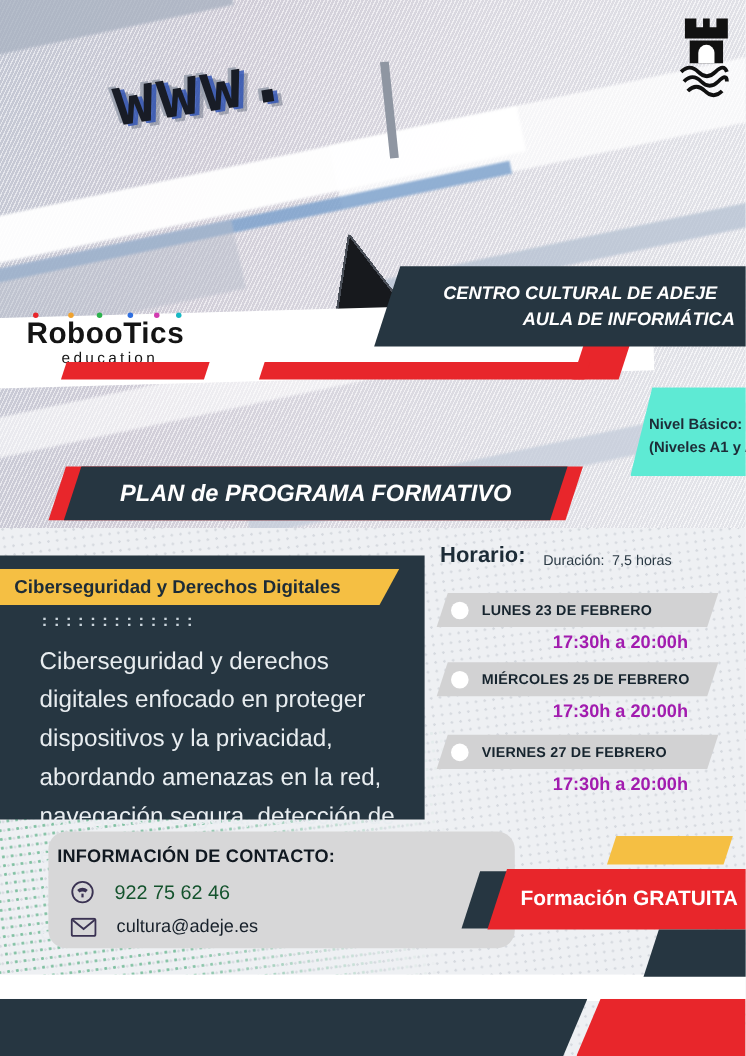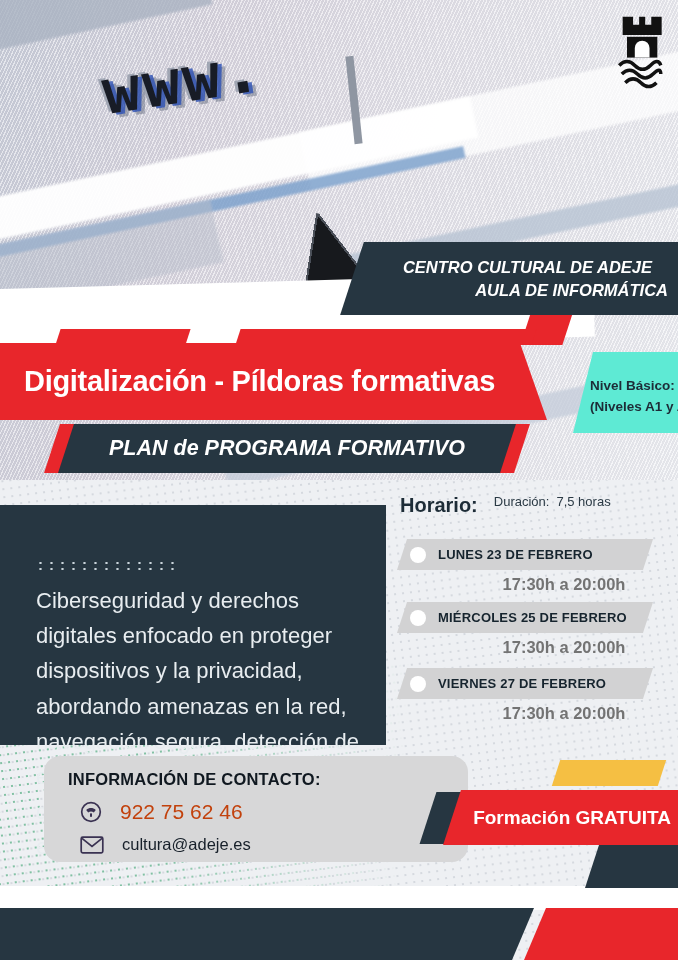--- a/index.html
+++ b/index.html
@@ -78,38 +78,38 @@
   #panel{position:absolute;left:0;top:505px;width:386px;height:240px;background:#263641;z-index:5;}
   #cribbon{position:absolute;left:0;top:517px;width:363px;height:33px;background:#f5bf43;z-index:6;
     clip-path:polygon(0 0,100% 0,calc(100% - 18px) 100%,0 100%);
     display:flex;align-items:center;}
   #cribbon .t{margin-left:13px;font-weight:bold;font-size:17px;color:#1d2c37;white-space:nowrap;}
   #dotsrow{position:absolute;left:38px;top:556px;z-index:6;color:rgba(220,230,236,.9);
     font-weight:bold;font-size:15px;letter-spacing:6px;}
   #desc{position:absolute;left:36px;top:583px;width:336px;z-index:6;color:#e8edf0;
     font-size:22px;line-height:1.6;}
   
-  #horario{position:absolute;left:400px;top:494px;z-index:5;display:flex;align-items:flex-start;gap:16px;}
+  #horario{position:absolute;left:400px;top:494px;z-index:5;display:flex;align-items:flex-end;gap:16px;}
   #horario .h{font-size:20px;font-weight:bold;color:#1d2c37;}
   #horario .d{font-size:13px;color:#2b3a45;}
   #horario .d .v{margin-left:7px;}
   .sribbon{position:absolute;left:402px;width:246px;height:31px;background:#d2d2d3;
     transform:skewX(-18deg);z-index:5;}
   .sribbon .in{transform:skewX(18deg);height:100%;display:flex;align-items:center;}
   .sbullet{width:16px;height:16px;border-radius:50%;background:#fff;margin:0 12px 0 8px;flex:none;}
   .sdate{font-size:13px;font-weight:bold;color:#16242e;letter-spacing:.2px;white-space:nowrap;}
   .stime{position:absolute;left:468px;width:192px;text-align:center;z-index:5;
-    font-size:16.5px;font-weight:bold;color:#737373;}
+    font-size:16.5px;font-weight:bold;color:#a21caf;}
   
   #contact{position:absolute;left:44px;top:756px;width:424px;height:106px;background:#d7d7d8;
-    border-radius:16px;z-index:6;padding:14px 0 0 24px;box-sizing:border-box;}
+    border-radius:16px;z-index:6;padding:14px 0 0 8px;box-sizing:border-box;}
   #contact .h{font-size:16.5px;font-weight:bold;color:#101820;letter-spacing:.2px;}
   #contact .row{display:flex;align-items:center;gap:18px;margin-top:11px;}
   #contact .row .ic{flex:none;display:flex;margin-left:12px;}
-  #contact .phone{font-size:21px;color:#c2410c;}
+  #contact .phone{font-size:18px;color:#14532d;}
   #contact .mail{font-size:16.5px;font-weight:normal;color:#17202a;}
   
   .par{position:absolute;transform:skewX(-18deg);}
   #ypar{left:556px;top:760px;width:106px;height:26px;background:#f5bf43;z-index:6;}
   #npar1{left:428px;top:792px;width:35px;height:52px;background:#263641;z-index:6;}
   #free{left:452px;top:790px;width:240px;height:55px;background:#e8262b;z-index:6;}
   #free .in{transform:skewX(18deg);height:100%;display:flex;align-items:center;justify-content:center;
     color:#fff;font-weight:bold;font-size:19px;white-space:nowrap;}
   #npar2{left:592px;top:845px;width:120px;height:43px;background:#263641;z-index:6;}
   
@@ -153,43 +153,55 @@
 
   <div id="venue">
     <div class="in">
       <span class="l1">CENTRO CULTURAL DE ADEJE</span>
       <span class="l2">AULA DE INFORMÁTICA</span>
     </div>
   </div>
 
   <div id="wstrip"></div>
   <div id="rslash"></div>
+  <div id="robootics">
+    <div class="name">
+      <span class="rdot" style="left:6px;background:#e8262b"></span>
+      <span class="rdot" style="left:38px;background:#f0a22e"></span>
+      <span class="rdot" style="left:64px;background:#2bb24c"></span>
+      <span class="rdot" style="left:92px;background:#2f6fe0"></span>
+      <span class="rdot" style="left:116px;background:#d23bb0"></span>
+      <span class="rdot" style="left:136px;background:#18b8c4"></span>
+      <span>RobooTics</span>
+    </div>
+    <div class="tag">education</div>
+  </div>
 
   <div class="tab" id="tab1"></div>
   <div class="tab" id="tab2"></div>
-  <div id="redbanner">
-    <div class="t">Digitalización - Píldoras formativas</div>
-  </div>
   <div id="level">
     <div class="in">
       <div>Nivel Básico:</div>
       <div>(Niveles A1 y A2)</div>
     </div>
   </div>
   <div id="planred"></div>
   <div id="plannavy">
     <div class="in">PLAN de PROGRAMA FORMATIVO</div>
   </div>
 
   <div id="lower">
     <div class="dotlayer dgrey"></div>
     <div class="dotlayer dgreen"></div>
   </div>
 
   <div id="panel"></div>
+  <div id="cribbon">
+    <div class="t">Ciberseguridad y Derechos Digitales</div>
+  </div>
   <div id="dotsrow">:::::::::::::</div>
   <div id="desc">Ciberseguridad y derechos digitales enfocado en proteger dispositivos y la privacidad, abordando amenazas en la red, navegación segura, detección de estafas y conocimiento de los derechos de privacidad en el entorno digital.</div>
 
   <div id="horario">
     <span class="h">Horario:</span>
     <span class="d"><span>Duración:</span><span class="v">7,5 horas</span></span>
   </div>
 
   <div class="sribbon" style="top:539px">
     <div class="in">

